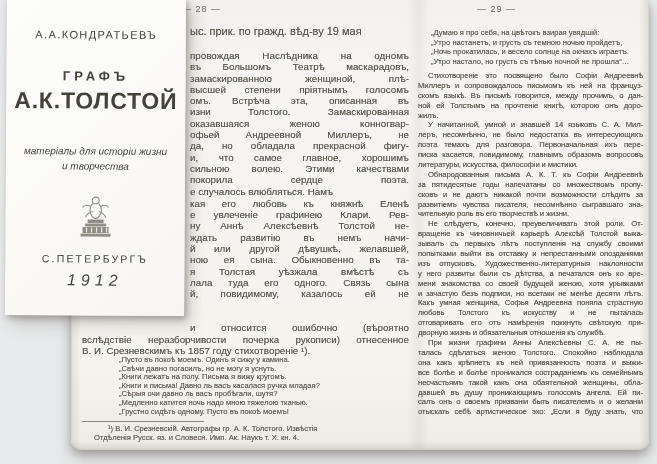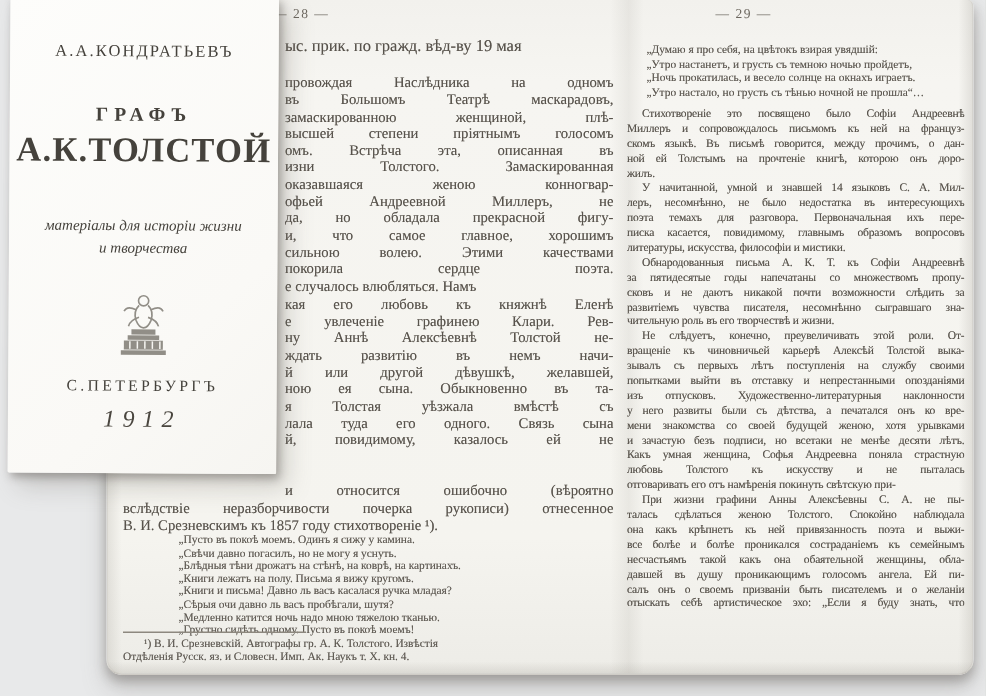--- a/index.html
+++ b/index.html
@@ -1,17 +1,17 @@
 <!DOCTYPE html>
 <html><head>
 <meta charset="utf-8">
 <style>
   html,body{margin:0;padding:0;background:#e8e9ea;}
   .stage{position:relative;width:657px;height:464px;overflow:hidden;
-         font-family:Liberation Serif, serif;background:#e8e9ea;}
+         font-family:Liberation Sans, sans-serif;background:#e8e9ea;}
   
   .spread{position:absolute;left:71px;top:0;width:578px;height:449px;
           background:linear-gradient(to bottom,#f2f1ed,#f6f5f1 12%,#f5f4ef 80%,#edece7);
           border-radius:3px 4px 10px 10px;
           box-shadow:0 4px 8px rgba(100,96,90,.45),0 10px 16px rgba(120,116,110,.25);
           border-bottom:1px solid #cfccc6;}
   .left-edge{position:absolute;left:0;top:0;bottom:0;width:9px;
           background:linear-gradient(to right,rgba(120,115,105,.14),rgba(120,115,105,0));
           border-left:1px solid #d8d6d0;border-radius:3px 0 0 10px;}
   .seam{position:absolute;left:336px;top:0;bottom:0;width:22px;
@@ -33,21 +33,21 @@
   .p28-clips .line:nth-child(13){text-align-last:left;}   
   .p28-clips .line:nth-child(14){margin-top:1px;}
   .p28-parafrag{position:absolute;left:119px;top:322px;width:219px;font-size:9.8px;
                 text-align:justify;text-align-last:justify;}
   .p28-full{position:absolute;left:11px;top:334px;width:327px;font-size:9.8px;}
   .p28-full .line{height:11px;line-height:11px;text-align:justify;text-align-last:justify;}
   .p28-full .line:last-child{text-align-last:left;}
   .p28-poem{position:absolute;left:48px;top:356px;width:280px;font-size:7.6px;color:#5f5a53;}
   .p28-poem .line{height:8.6px;line-height:8.6px;}
   .p28-rule{position:absolute;left:11px;top:421px;width:122px;height:1px;background:#8d887f;}
-  .p28-fn{position:absolute;left:11px;top:424px;width:330px;font-size:7.6px;color:#5f5a53;}
+  .p28-fn{position:absolute;left:23px;top:424px;width:330px;font-size:7.6px;color:#5f5a53;}
   .p28-fn .line{height:9.4px;line-height:9.4px;}
   .p28-fn .line:first-child{text-indent:14px;}
   
   .p29-poem{position:absolute;left:360px;top:28px;width:240px;font-size:7.6px;color:#5d5851;}
   .p29-poem .line{height:9.6px;line-height:9.6px;}
   .p29-col{position:absolute;left:347px;top:71px;width:225px;font-size:7.7px;letter-spacing:-.12px;}
   .p29-col .line{height:9.9px;line-height:9.9px;text-align:justify;text-align-last:justify;}
   .p29-col .para .line:first-child{text-indent:10px;}
   .p29-col .para .line:last-child{text-align-last:left;}
   .p29-col .para:last-child .line:last-child{text-align-last:justify;}
@@ -105,21 +105,20 @@
           <div class="line">й, повидимому, казалось ей не</div>
         </div>
       <div class="p28-parafrag ink line">и относится ошибочно (вѣроятно</div>
       <div class="p28-full ink">
           <div class="line">вслѣдствіе неразборчивости почерка рукописи) отнесенное</div>
           <div class="line">В. И. Срезневскимъ къ 1857 году стихотвореніе ¹).</div>
         </div>
       <div class="p28-poem ink">
           <div class="line">„Пусто въ покоѣ моемъ. Одинъ я сижу у камина.</div>
           <div class="line">„Свѣчи давно погасилъ, но не могу я уснуть.</div>
-          <div class="line">„Блѣдныя тѣни дрожатъ на стѣнѣ, на коврѣ, на картинахъ.</div>
           <div class="line">„Книги лежатъ на полу. Письма я вижу кругомъ.</div>
           <div class="line">„Книги и письма! Давно ль васъ касалася ручка младая?</div>
           <div class="line">„Сѣрыя очи давно ль васъ пробѣгали, шутя?</div>
           <div class="line">„Медленно катится ночь надо мною тяжелою тканью.</div>
           <div class="line">„Грустно сидѣть одному. Пусто въ покоѣ моемъ!</div>
         </div>
       <div class="p28-rule"></div>
       <div class="p28-fn ink">
           <div class="line">¹) В. И. Срезневскій. Автографы гр. А. К. Толстого. Извѣстія</div>
           <div class="line">Отдѣленія Русск. яз. и Словесн. Имп. Ак. Наукъ т. X. кн. 4.</div>
@@ -161,20 +160,21 @@
             <div class="line">вращеніе къ чиновничьей карьерѣ Алексѣй Толстой выка-</div>
             <div class="line">зывалъ съ первыхъ лѣтъ поступленія на службу своими</div>
             <div class="line">попытками выйти въ отставку и непрестанными опозданіями</div>
             <div class="line">изъ отпусковъ. Художественно-литературныя наклонности</div>
             <div class="line">у него развиты были съ дѣтства, а печатался онъ ко вре-</div>
             <div class="line">мени знакомства со своей будущей женою, хотя урывками</div>
             <div class="line">и зачастую безъ подписи, но всетаки не менѣе десяти лѣтъ.</div>
             <div class="line">Какъ умная женщина, Софья Андреевна поняла страстную</div>
             <div class="line">любовь Толстого къ искусству и не пыталась</div>
             <div class="line">отговаривать его отъ намѣренія покинуть свѣтскую при-</div>
+            <div class="line">дворную жизнь и обязательныя отношенія къ службѣ.</div>
           </div>
           <div class="para">
             <div class="line">При жизни графини Анны Алексѣевны С. А. не пы-</div>
             <div class="line">талась сдѣлаться женою Толстого. Спокойно наблюдала</div>
             <div class="line">она какъ крѣпнетъ къ ней привязанность поэта и выжи-</div>
             <div class="line">все болѣе и болѣе проникался состраданіемъ къ семейнымъ</div>
             <div class="line">несчастьямъ такой какъ она обаятельной женщины, обла-</div>
             <div class="line">давшей въ душу проникающимъ голосомъ ангела. Ей пи-</div>
             <div class="line">салъ онъ о своемъ призваніи быть писателемъ и о желаніи</div>
             <div class="line">отыскать себѣ артистическое эхо: „Если я буду знать, что</div>

